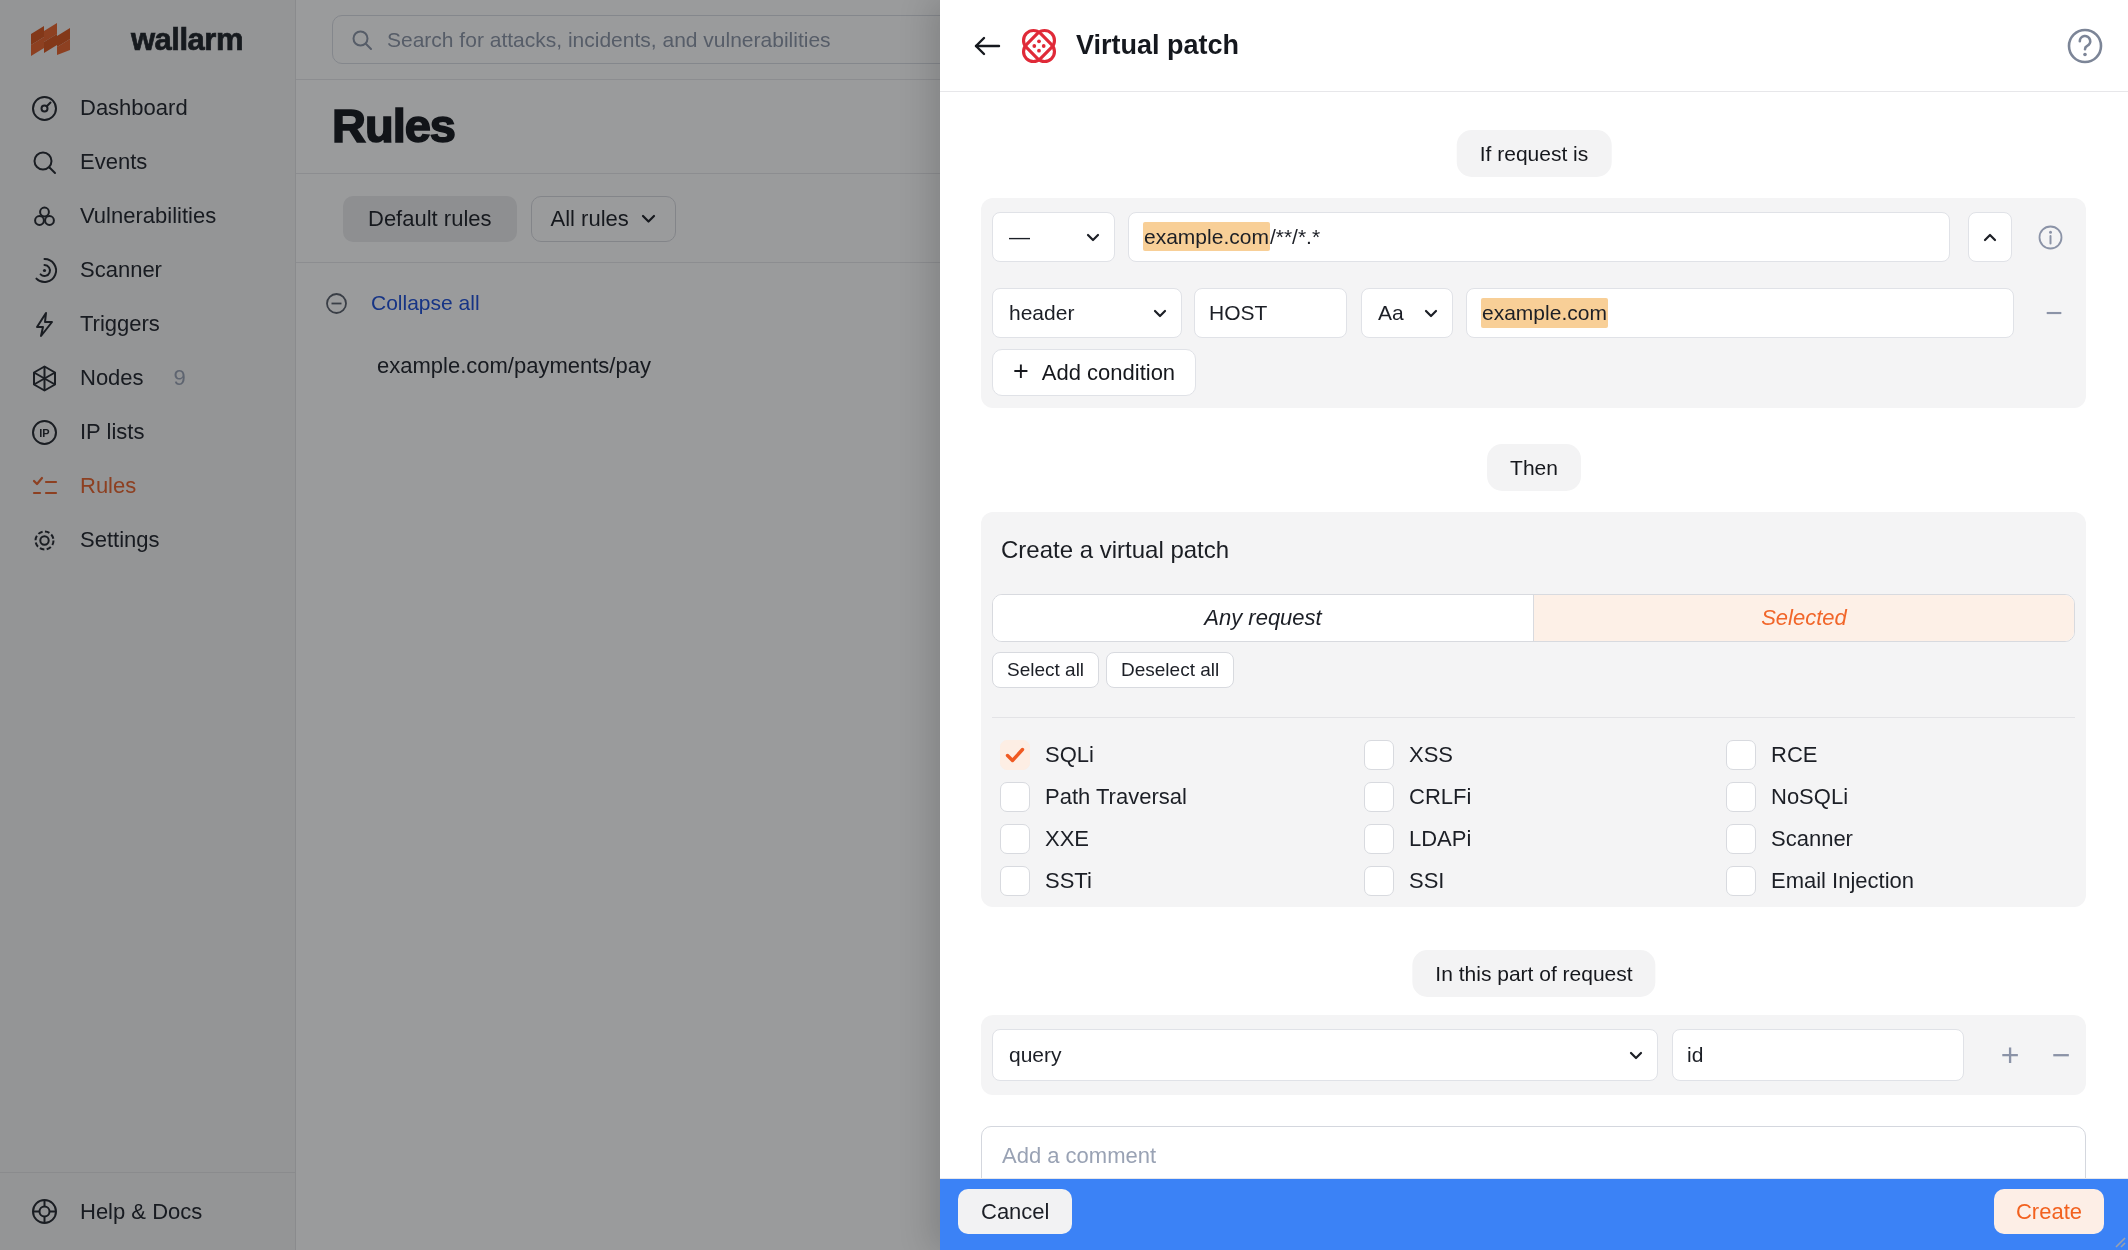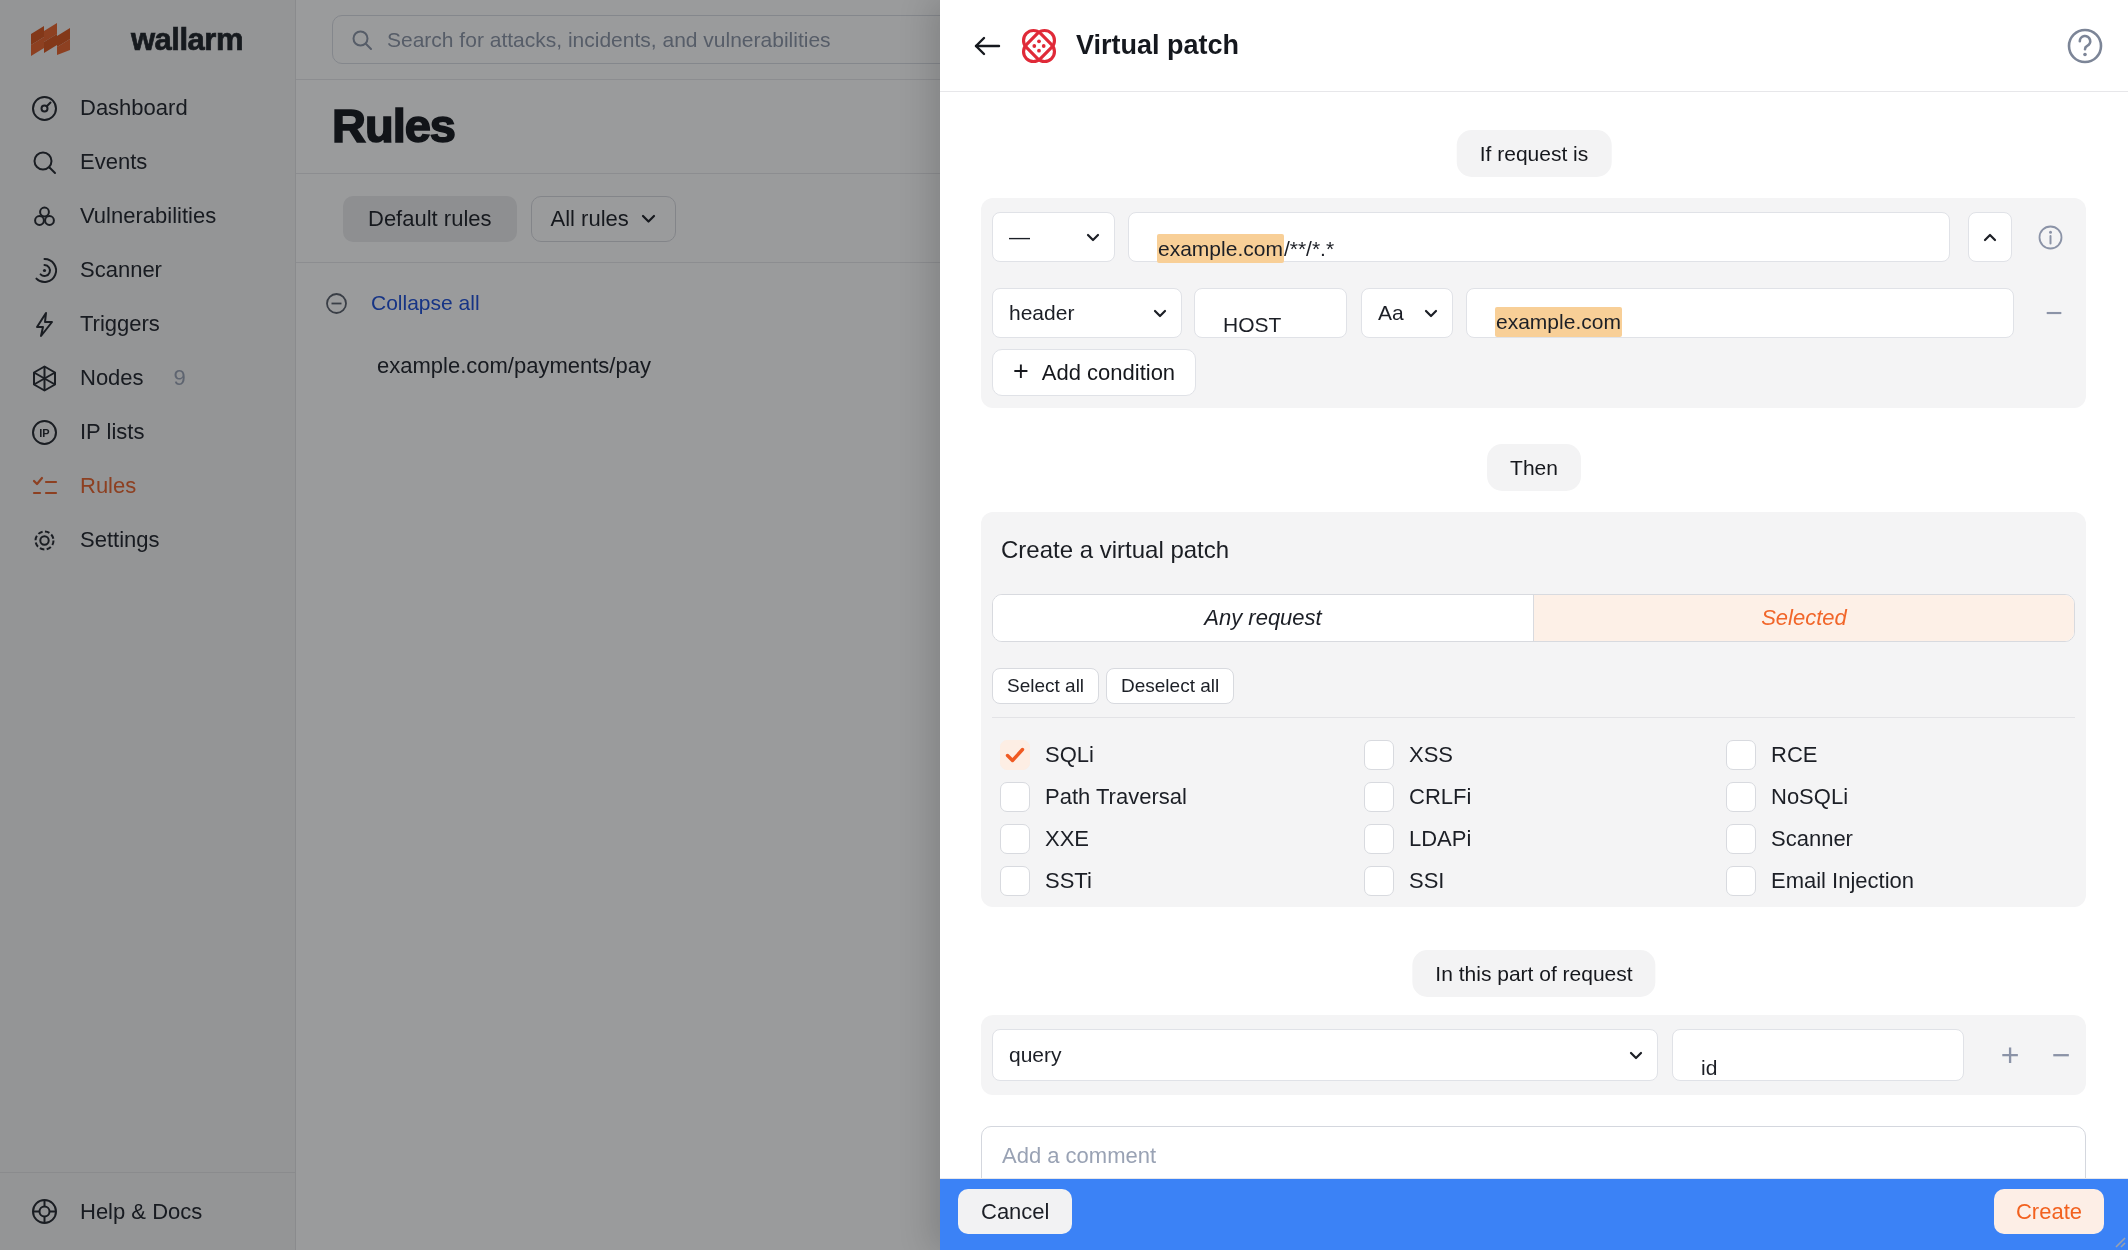--- a/index.html
+++ b/index.html
@@ -83,21 +83,21 @@
   .pill-then { top:352px; }
   .pill-part { top:858px; }
 
   .card { position:absolute; left:41px; width:1105px; background:#f4f4f5; border-radius:12px; }
   .card1 { top:106px; height:210px; }
   .card2 { top:420px; height:395px; }
   .card3 { top:923px; height:80px; }
 
   .ctl { position:absolute; background:#fff; border:1.5px solid #e0e2e7; border-radius:8px; height:50px; display:flex; align-items:center; font-size:21px; color:#1c1f26; }
   .ctl-select { justify-content:space-between; padding:0 14px 0 16px; cursor:pointer; }
-  .ctl-input { padding:0 28px;align-items:flex-end; }
+  .ctl-input { padding:0 14px; }
   .hl { background:#f8cf97; padding:3px 1px; border-radius:2px; }
 
   .m-method { left:11px; top:14px; width:123px; }
   .m-uri    { left:147px; top:14px; width:822px; }
   .m-up     { left:987px; top:14px; width:44px; justify-content:center; cursor:pointer; }
   .m-info   { position:absolute; left:1056px; top:26px; }
   .r2-type  { left:11px; top:90px; width:190px; }
   .r2-name  { left:213px; top:90px; width:153px; }
   .r2-case  { left:380px; top:90px; width:92px; }
   .r2-value { left:485px; top:90px; width:548px; }
@@ -112,21 +112,21 @@
   .sect-title { position:absolute; left:20px; top:24px; font-size:24px; color:#1b1e24; }
   .seg-toggle {
     position:absolute; left:11px; top:82px; width:1083px; height:48px;
     border:1.5px solid #d8dadf; border-radius:10px; display:flex; overflow:hidden; background:#fff;
   }
   .seg { flex:1; display:flex; align-items:center; justify-content:center; font-size:22px; cursor:pointer;font-style:italic; }
   .seg-any { color:#1c1f26; background:#fff; border-right:1.5px solid #d8dadf; }
   .seg-selected { color:#f1662a; background:#fdf0e7; }
 
   .mini-btn {
-    position:absolute; top:156px; height:36px; padding:0 14px;
+    position:absolute; top:140px; height:36px; padding:0 14px;
     background:#fff; border:1.5px solid #d8dadf; border-radius:8px;
     font-size:19px; color:#1c1f26; display:flex; align-items:center; cursor:pointer;
   }
   .b-selall { left:11px; }
   .b-desall { left:125px; }
   .card2-div { position:absolute; left:11px; right:11px; top:205px; border-top:1px solid #e3e3e6; }
 
   .atk-grid {
     position:absolute; left:19px; top:222px; width:1070px;
     display:grid; grid-template-columns:364px 362px auto; grid-auto-rows:42px; align-items:center;

